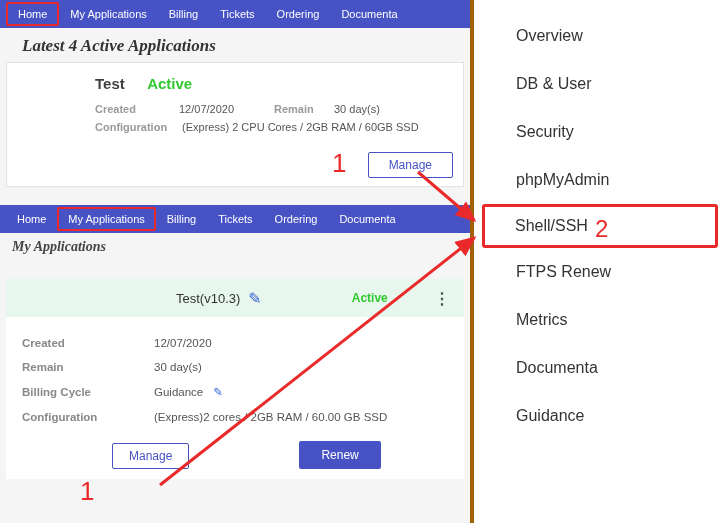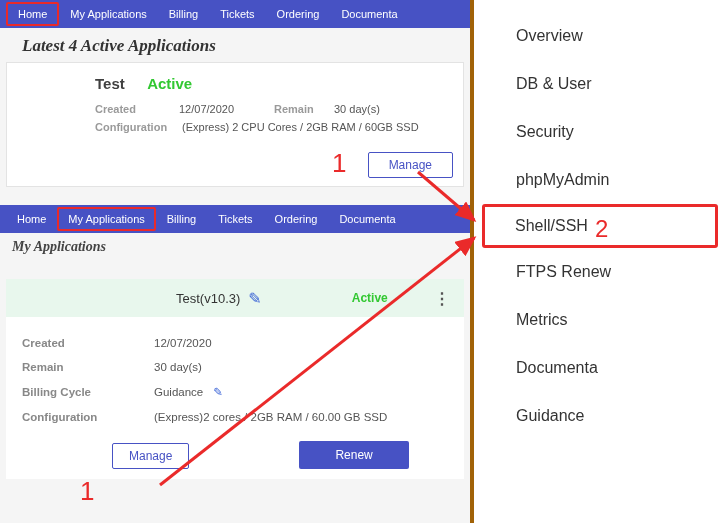--- a/index.html
+++ b/index.html
@@ -31,21 +31,21 @@
   .card2-head .name { font-size: 13px; color: #333; }
   .card2-head .pencil { color: #3a63d6; margin-left: 8px; }
   .card2-head .active { color: #32c832; font-size: 12px; margin-left: 90px; font-weight:700;}
   .card2-head .dots { color: #555; font-weight: 700; position: absolute; right: 14px; }
   .tbl { padding: 14px 16px 10px 16px; }
   .tr { display: flex; padding: 6px 0; font-size: 11.5px; align-items: center; }
   .tr .tl { width: 132px; color: #888; font-weight: 700; }
   .tr .tv { color: #555; }
   .btn-line { margin-top: 12px; display: flex; align-items:flex-end; }
   .btn-manage2 { border: 1px solid #4752c4; background: #fff; color: #4752c4; font-size: 12px; padding: 5px 16px; border-radius: 2px; margin-left: 90px; }
-  .btn-renew { background: #4752c4; color: #fff; font-size: 12px; padding: 7px 36px; border-radius: 2px; border: none; margin-left: 110px; }
+  .btn-renew { background: #4752c4; color: #fff; font-size: 12px; padding: 7px 22px; border-radius: 2px; border: none; margin-left: 110px; }
   
   .right { position: absolute; left: 470px; top: 0; width: 256px; height: 523px; background: #fff; border-left: 4px solid #a16207; padding-top: 12px; }
   .menu-item { font-size: 16px; color: #333; padding: 15px 22px 15px 42px; }
   .menu-item.sel { border: 3px solid #ea2a2a; border-radius: 3px; margin: 0 8px; padding: 10px 14px 10px 30px; }
   
   .ann-num { font-family: Arial, sans-serif; font-size: 26px; color: #ea2a2a; font-weight: 500; position: absolute; z-index: 50; }
   .ann-num.n2 { font-size: 24px; }
   
   svg.overlay { position: absolute; left: 0; top: 0; width: 726px; height: 523px; pointer-events: none; z-index: 40; }
 </style>

